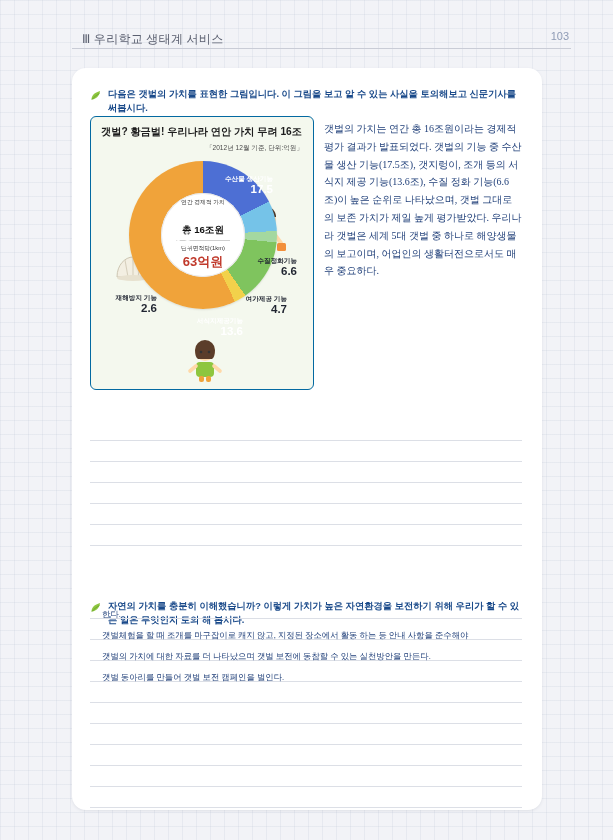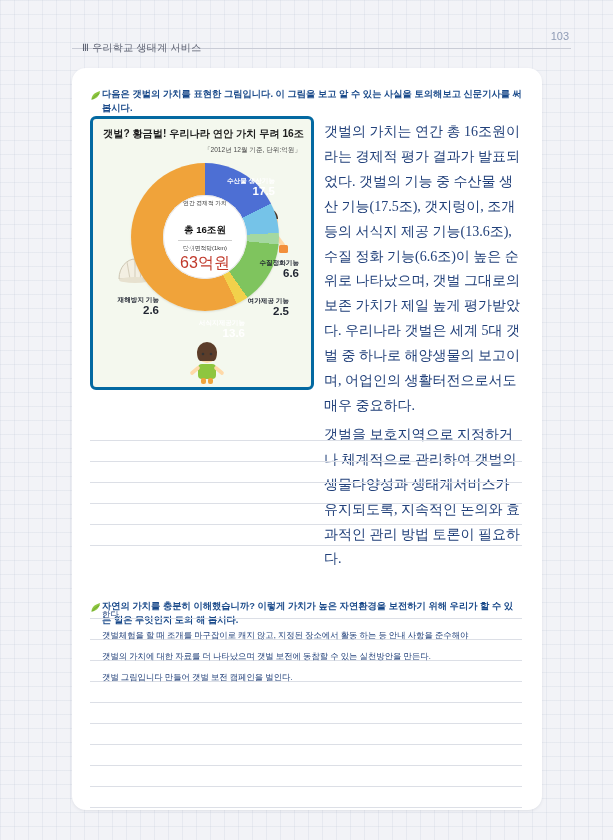--- a/index.html
+++ b/index.html
@@ -20,52 +20,52 @@
     background-size: 14px 14px;
   }
   .header {
     position:absolute; top:0; left:0; right:0; height:58px;
   }
   .header-line {
     position:absolute; left:72px; right:42px; top:48px;
     border-bottom:1px solid #c9ccd6;
   }
   .header-title {
-    position:absolute; left:82px; top:41px;
-    font-size:10px; color:#5b6070; letter-spacing:.3px;
+    position:absolute; left:82px; top:31px;
+    font-size:12px; color:#5b6070; letter-spacing:.3px;font-family:Liberation Serif, serif;
   }
   .page-num {
     position:absolute; right:44px; top:30px;
     font-size:11px; color:#8e9bb5;
   }
 
   .sheet {
     position:absolute; left:72px; top:68px; width:470px; height:742px;
     background:#fff;
     border-radius:14px 14px 14px 14px;
     box-shadow:0 1px 3px rgba(60,70,90,.10);
   }
 
   
   .prompt {
-    position:absolute; display:flex; align-items:flex-start; 
+    position:absolute; display:flex; align-items:flex-start; gap:6px;
     font-size:9.3px; color:#1a4a8a; font-weight:bold; line-height:1.5;
   }
   .prompt .leaf { flex:0 0 auto; margin-top:1px; }
   .prompt1 { left:18px; top:20px; width:432px; }
   .prompt2 { left:18px; top:494px; width:432px;margin-top:38px; }
 
   
   .leaf-ico { display:block; }
 
   
   .card {
     position:absolute; left:18px; top:48px; width:224px; height:274px;
     background:#f4f8ee;
-    border:3px solid #0369a1;
+    border:1px solid #0369a1;
     border-radius:6px;
   }
   .card-title {
     position:absolute; left:10px; top:9px; width:206px;
     font-size:10.2px; font-weight:bold; color:#1d1d1d; line-height:1.25;
   }
   .card-sub {
     position:absolute; right:10px; top:27px;
     font-size:6.6px; color:#4a4a4a;
   }
@@ -89,21 +89,21 @@
     transform:translate(-50%,-50%);
     background:#fff; border-radius:50%;
     box-shadow: inset 0 0 0 1px #e7e7e7;
     display:flex; flex-direction:column; align-items:center; justify-content:center;
     text-align:center;
   }
   .hole-l1 { font-size:5.8px; color:#333; line-height:1.25; }
   .hole-l2 { font-size:9.6px; font-weight:bold; color:#111; margin-top:17px; }
   .hole-div { width:54px; height:1px; background:#cfcfcf; margin:3px 0; }
   .hole-l3 { font-size:5.8px; color:#333; }
-  .hole-l4 { font-size:16px; font-weight:normal; color:#c0392b; }
+  .hole-l4 { font-size:13px; font-weight:bold; color:#c0392b; }
 
   .lbl { position:absolute; text-align:right; line-height:1.2; }
   .lbl .t { font-size:6.6px; font-weight:bold; color:#1f2430; }
   .lbl .v { font-size:11.5px; font-weight:bold; color:#1f2430; }
   .lbl.white .t, .lbl.white .v { color:#fff; }
 
   .lbl-fish  { left:126px; top:58px; width:56px; }
   .lbl-water { left:150px; top:140px; width:56px; }
   .lbl-leis  { left:150px; top:178px; width:46px; }
   .lbl-habit { left:86px; top:200px; width:66px; }
@@ -112,21 +112,21 @@
 
   .v-small { font-size:9.6px; }
 
   
   .crab { position:absolute; left:66px; top:52px; width:40px; height:30px; }
   .shell { position:absolute; left:22px; top:134px; width:40px; height:34px; }
   .boy   { position:absolute; left:152px; top:88px; width:44px; height:58px; }
   .girl  { position:absolute; left:92px; top:222px; width:44px; height:44px; }
   .right-text {
     position:absolute; left:252px; top:52px; width:198px;
-    font-size:14px; line-height:1.78; color:#21407a;
+    font-size:10px; line-height:1.78; color:#21407a;
     font-family:"Liberation Serif", serif;
   }
   .right-text p { margin:0 0 4px 0; }
 
   
   .lines { position:absolute; left:18px; }
   .rule { border-bottom:1px solid #dcdfe6; height:21px; }
 
   .lines-a { top:352px; width:432px; }
   .lines-b { top:530px; width:432px; }
@@ -231,39 +231,38 @@
     <div class="lbl white lbl-fish">
       <div class="t">수산물 생산기능</div>
       <div class="v">17.5</div>
     </div>
     <div class="lbl lbl-water">
       <div class="t">수질정화기능</div>
       <div class="v v-small">6.6</div>
     </div>
     <div class="lbl lbl-leis">
       <div class="t">여가제공 기능</div>
-      <div class="v v-small">2.5</div>
+      <div class="v v-small">4.7</div>
     </div>
     <div class="lbl white lbl-habit">
       <div class="t">서식지제공기능</div>
       <div class="v">13.6</div>
     </div>
     <div class="lbl lbl-disas">
       <div class="t">재해방지 기능</div>
       <div class="v v-small">2.6</div>
     </div>
     <div class="lbl white lbl-cons">
       <div class="t">보존가치</div>
       <div class="v">20.3</div>
     </div>
   </div>
 
   <div class="right-text">
     <p>갯벌의 가치는 연간 총 16조원이라는 경제적 평가 결과가 발표되었다. 갯벌의 기능 중 수산물 생산 기능(17.5조), 갯지렁이, 조개 등의 서식지 제공 기능(13.6조), 수질 정화 기능(6.6조)이 높은 순위로 나타났으며, 갯벌 그대로의 보존 가치가 제일 높게 평가받았다. 우리나라 갯벌은 세계 5대 갯벌 중 하나로 해양생물의 보고이며, 어업인의 생활터전으로서도 매우 중요하다.</p>
-    <p>갯벌을 보호지역으로 지정하거나 체계적으로 관리하여 갯벌의 생물다양성과 생태계서비스가 유지되도록, 지속적인 논의와 효과적인 관리 방법 토론이 필요하다.</p>
   </div>
 
   <div class="lines lines-a">
     <div class="rule"></div>
     <div class="rule"></div>
     <div class="rule"></div>
     <div class="rule"></div>
     <div class="rule"></div>
     <div class="rule"></div>
   </div>
@@ -288,16 +287,16 @@
     <div class="rule"></div>
     <div class="rule"></div>
     <div class="rule"></div>
     <div class="rule"></div>
   </div>
 
   <div class="answers">
     <div>한다.</div>
     <div>갯벌체험을 할 때 조개를 마구잡이로 캐지 않고, 지정된 장소에서 활동 하는 등 안내 사항을 준수해야</div>
     <div>갯벌의 가치에 대한 자료를 더 나타났으며 갯벌 보전에 동참할 수 있는 실천방안을 만든다.</div>
-    <div>갯벌 그림입니다 만들어 갯벌 보전 캠페인을 벌인다.</div>
+    <div>갯벌 동아리를 만들어 갯벌 보전 캠페인을 벌인다.</div>
   </div>
 
 </div>
 
 </body></html>

